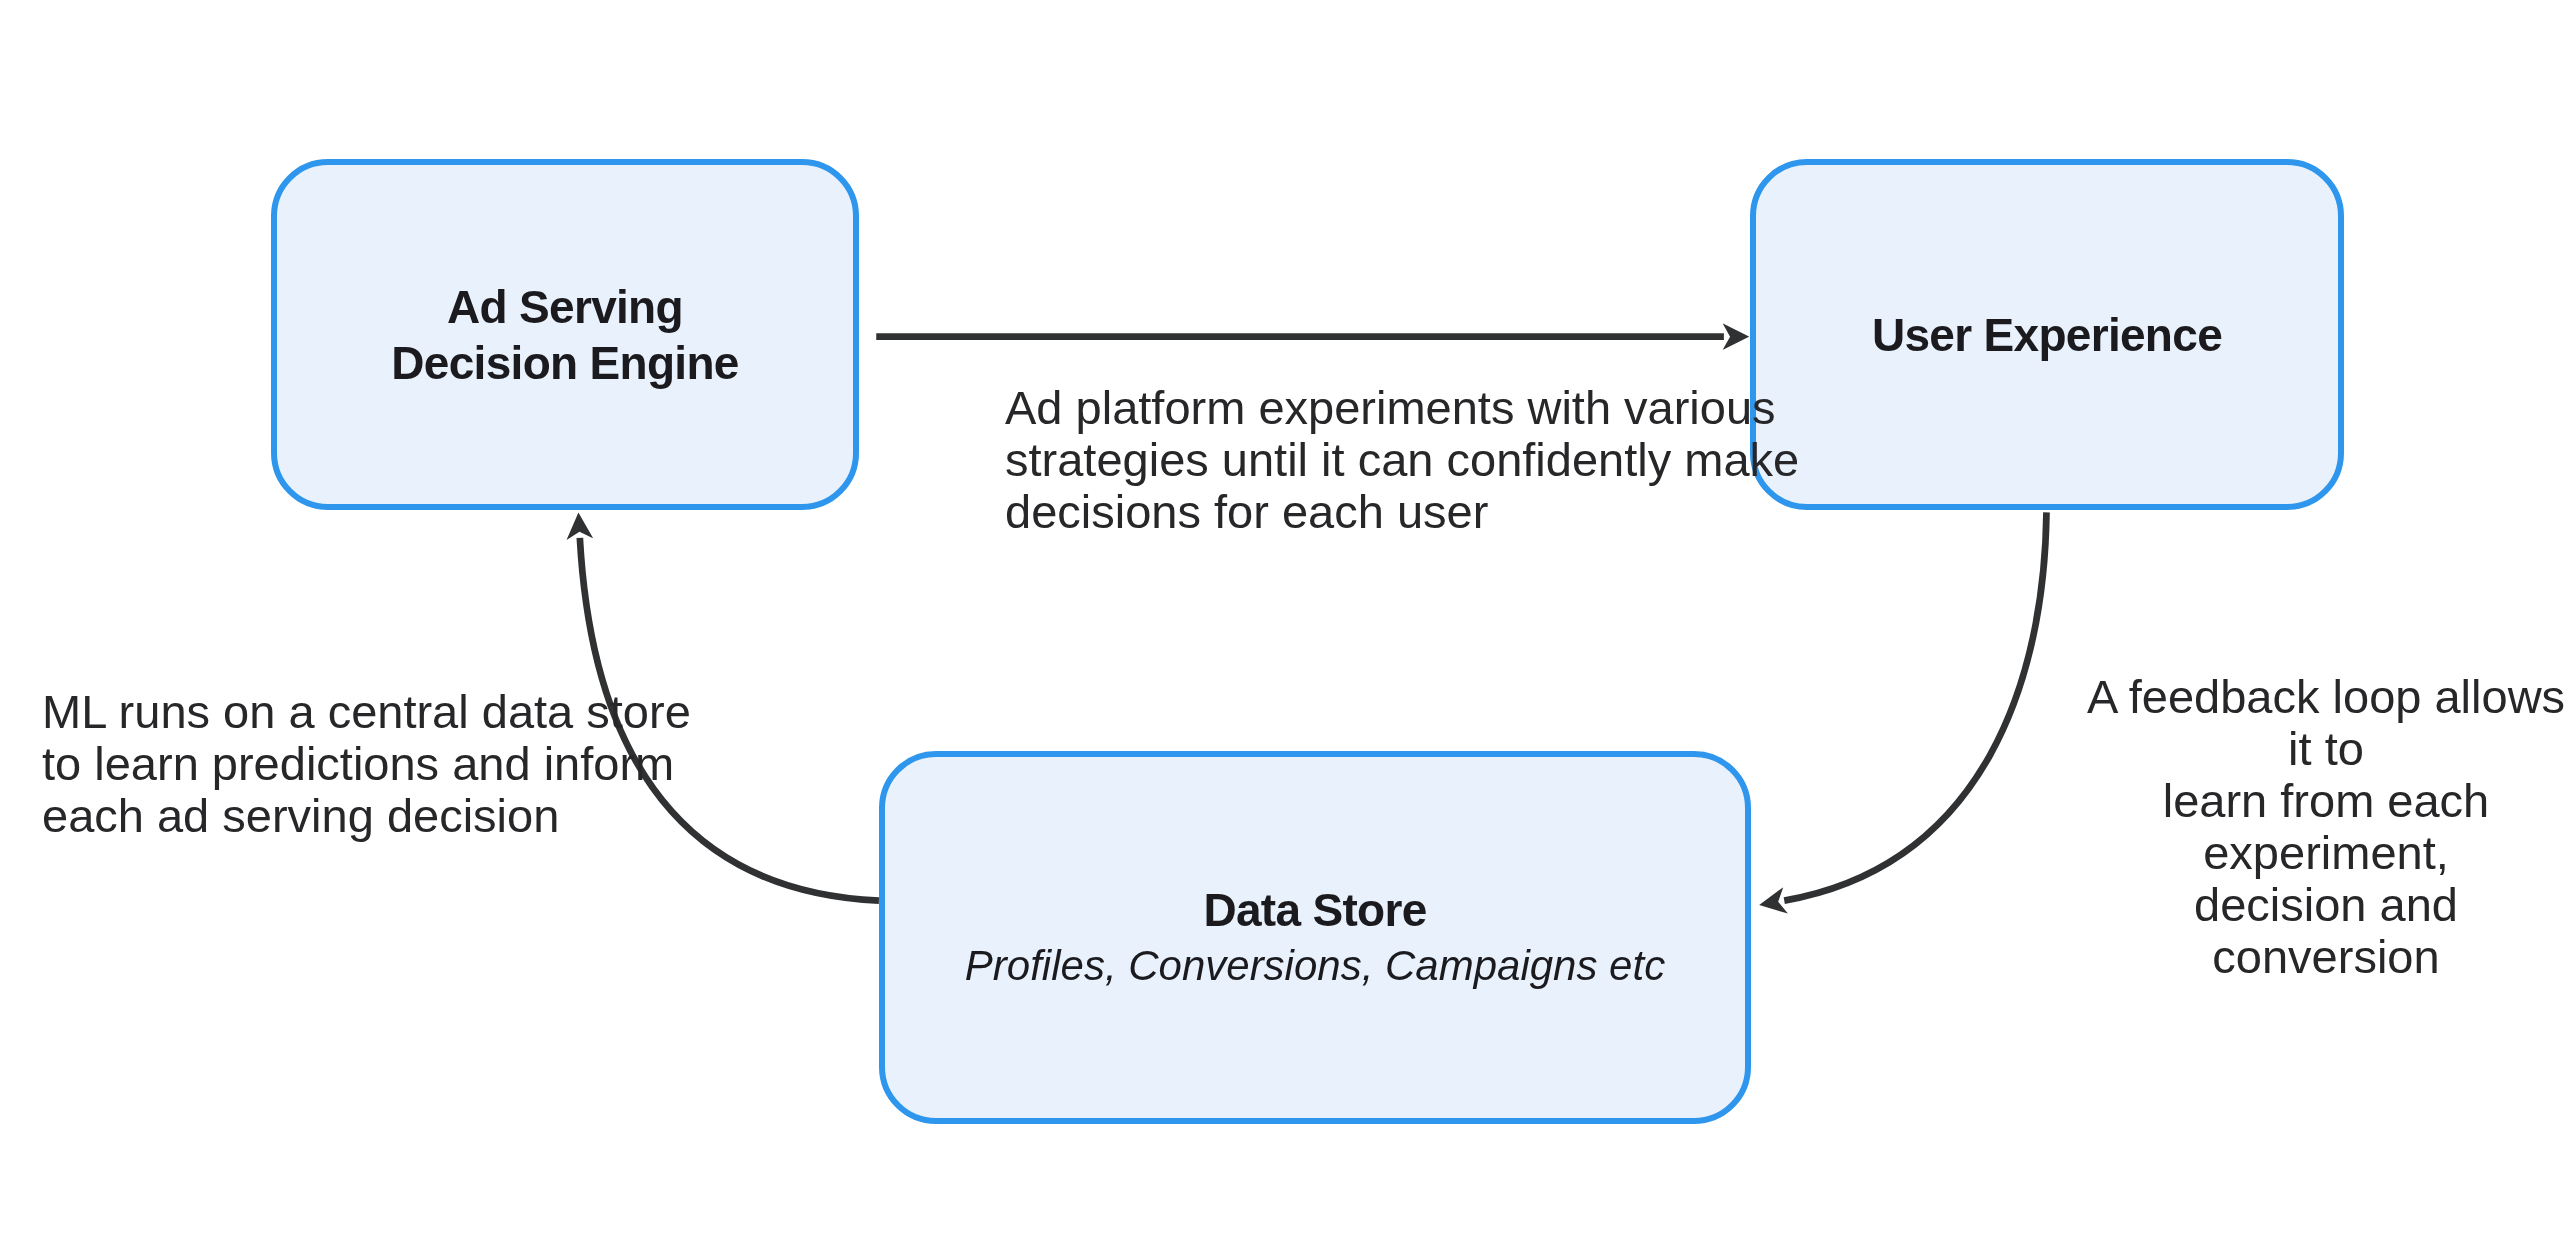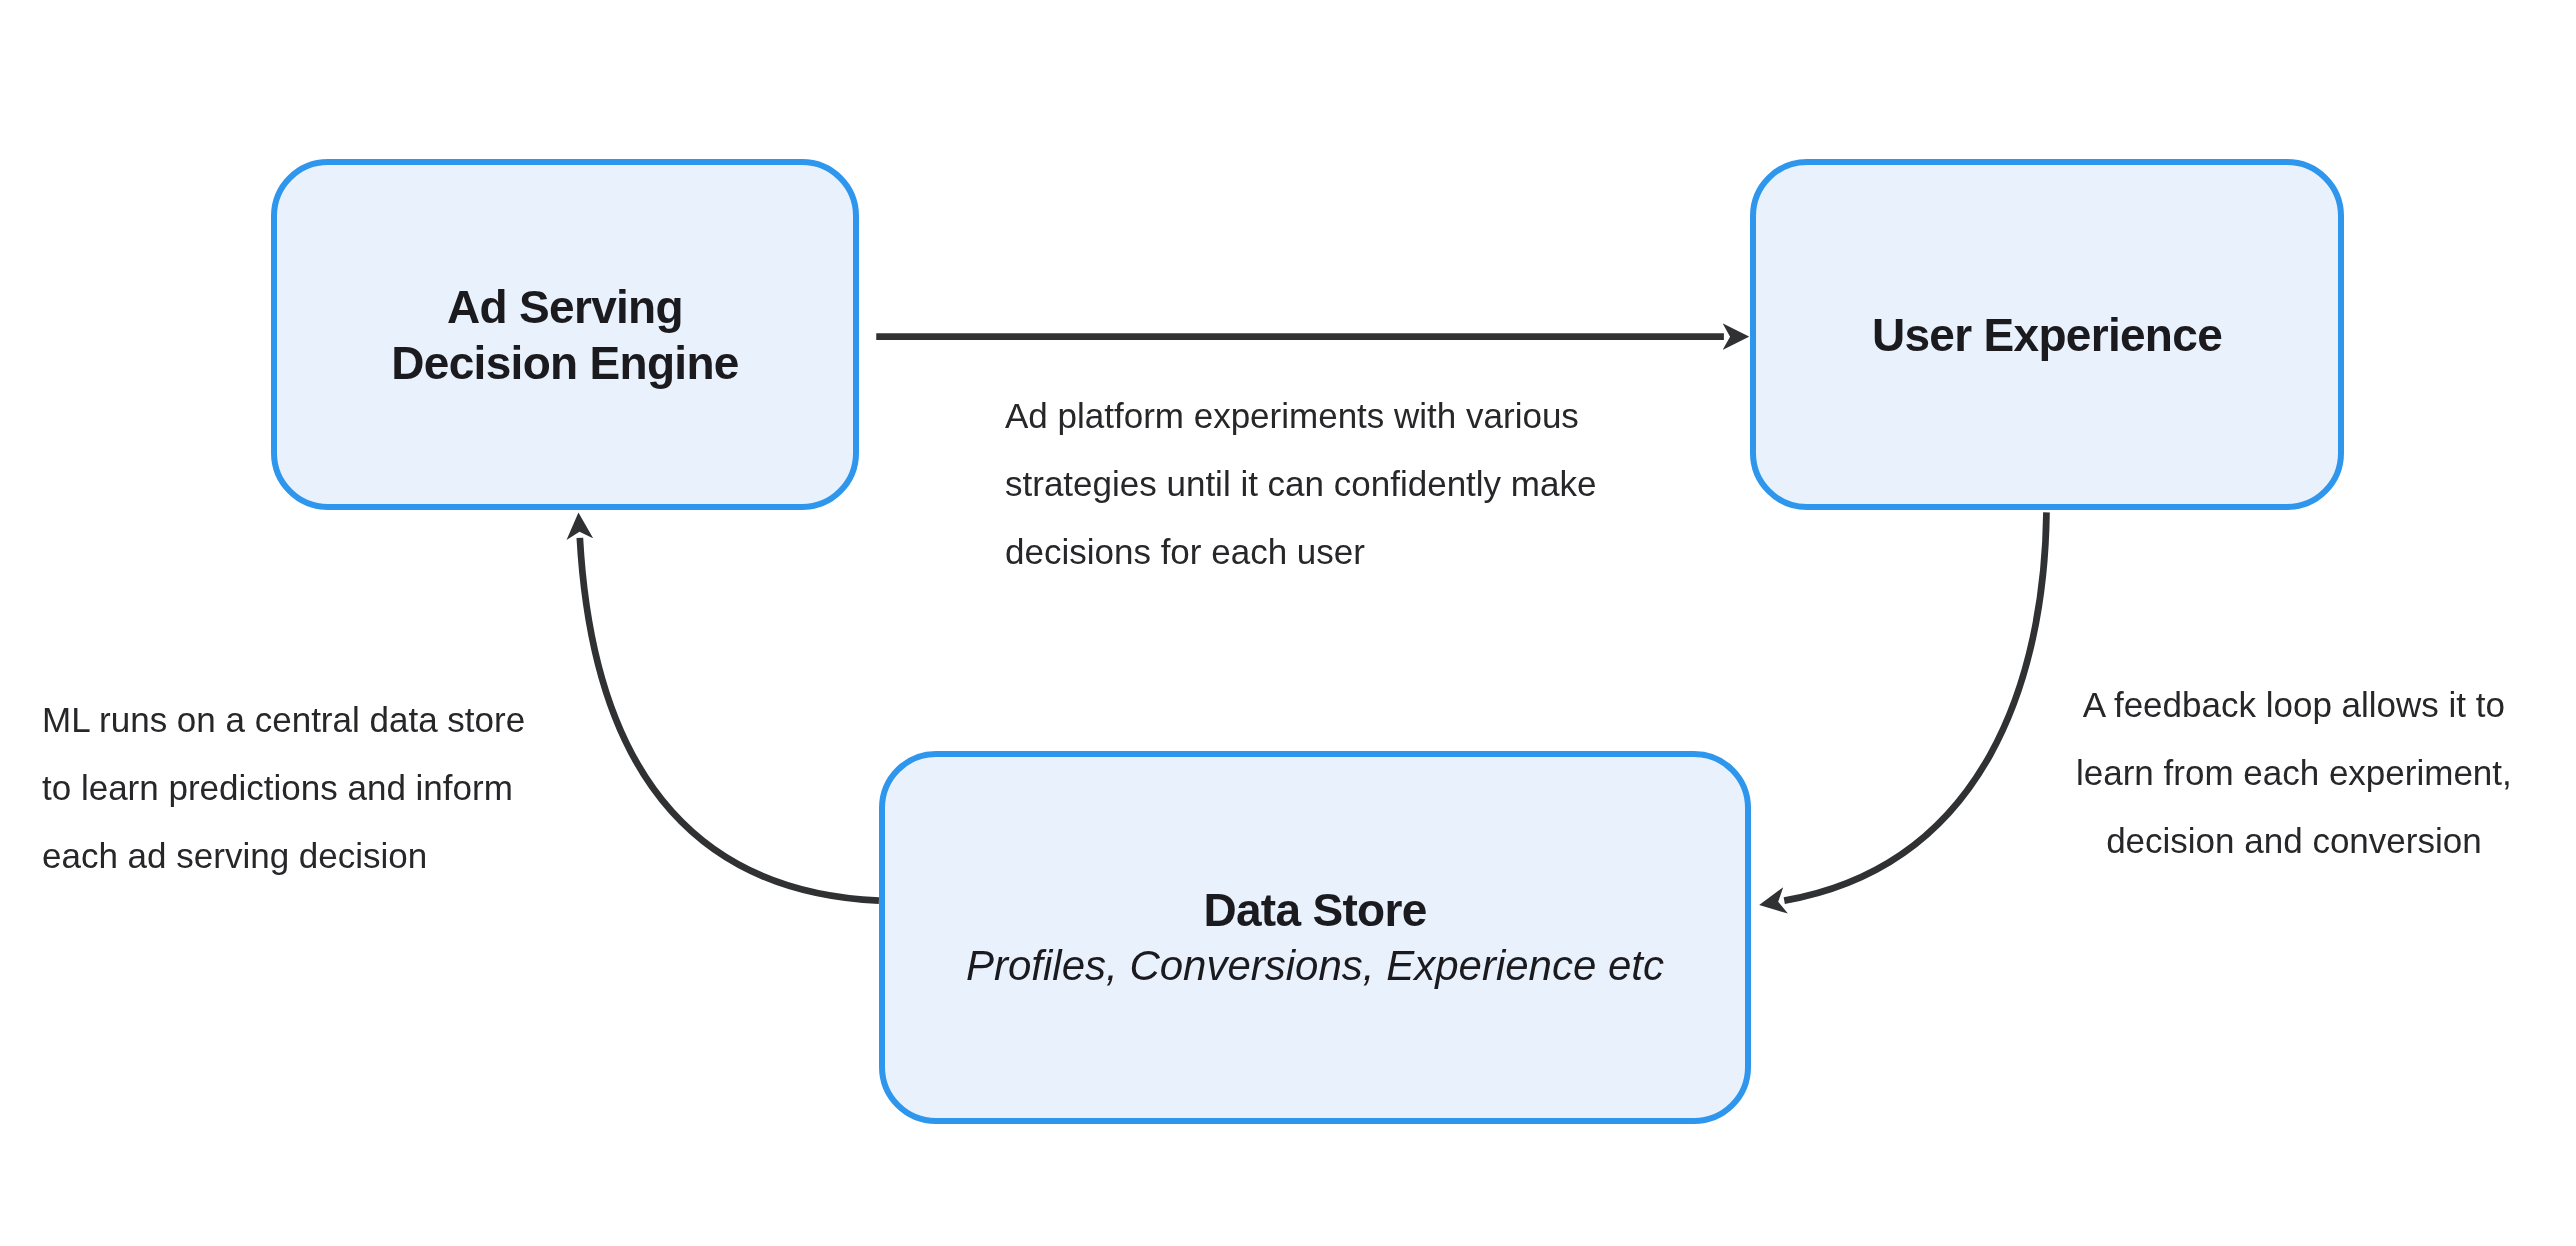--- a/index.html
+++ b/index.html
@@ -63,22 +63,22 @@
     font-size: 42px;
     line-height: 56px;
     color: var(--title-text);
     white-space: pre-line;
   }
   .node-1 { left: 271px;  top: 159px;  width: 588px;  height: 351px; }
   .node-2 { left: 1750px; top: 159px;  width: 594px;  height: 351px; align-items: center; }
   .node-3 { left: 879px; top: 719px; width: 872px; height: 373px; margin-top: 32px; }
   .annotation {
     position: absolute;
-    font-size: 35px;
-    line-height: 68px;
+    font-size: 47px;
+    line-height: 52px;
     color: var(--annotation-text);
     white-space: pre-line;
   }
   .annotation-top   { left: 1005px; top: 382px; }
   .annotation-left  { left: 42px;   top: 686px; }
   .annotation-right { left: 2076px; top: 671px; text-align: center; }
 </style>
 </head>
 <body>
 
@@ -99,21 +99,21 @@
     <div class="node-title">Ad Serving
 Decision Engine</div>
   </div>
 
   <div class="node node-2">
     <div class="node-title">User Experience</div>
   </div>
 
   <div class="node node-3">
     <div class="node-title">Data Store</div>
-    <div class="node-subtitle">Profiles, Conversions, Experience etc</div>
+    <div class="node-subtitle">Profiles, Conversions, Campaigns etc</div>
   </div>
 
   <div class="annotation annotation-top">Ad platform experiments with various
 strategies until it can confidently make
 decisions for each user</div>
 
   <div class="annotation annotation-right">A feedback loop allows it to
 learn from each experiment,
 decision and conversion</div>
 

